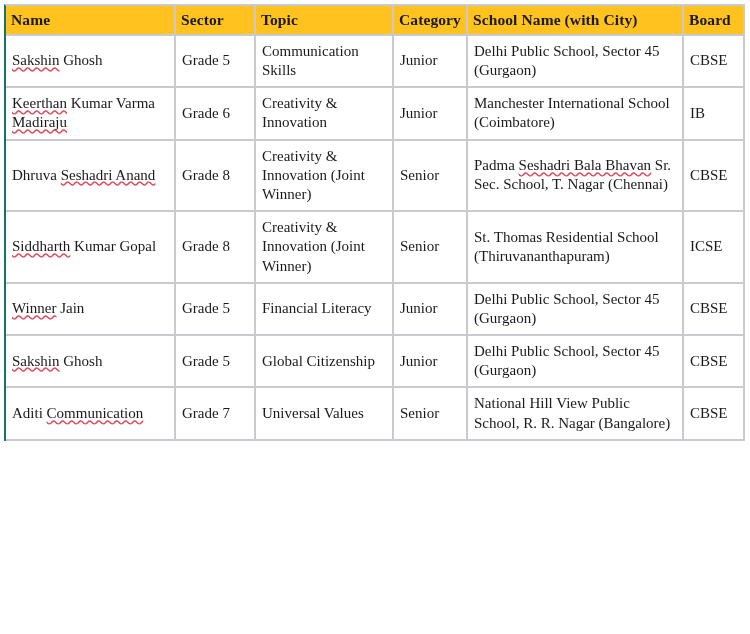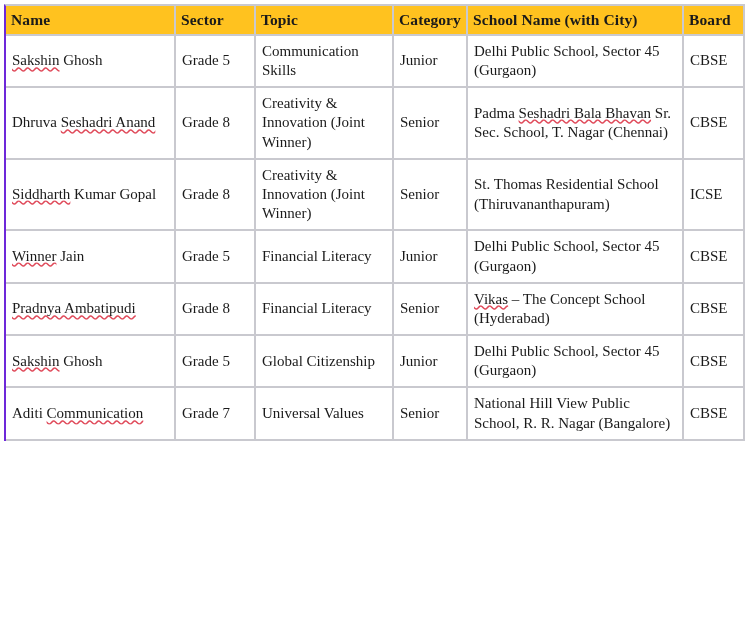--- a/index.html
+++ b/index.html
@@ -22,21 +22,21 @@
     background: #ffffff;
   }
 
   table.winners-table {
     border-collapse: separate;
     border-spacing: 0;
     width: 741px;
     table-layout: fixed;
     background: #ffffff;
     border-top: 2px solid #c9c9cf;
-    border-left: 2px solid #6d28d9;
+    border-left: 2px solid #0f766e;
   }
 
   table.winners-table th,
   table.winners-table td {
     border-right: 2px solid #c9c9cf;
     border-bottom: 2px solid #c9c9cf;
     vertical-align: middle;
     text-align: left;
     color: #1a1a1a;
   }
@@ -102,20 +102,28 @@
     <tbody id="winners-table-body">
         <tr>
           <td><span class="sq">Sakshin</span> Ghosh</td>
           <td>Grade 5</td>
           <td>Communication Skills</td>
           <td>Junior</td>
           <td>Delhi Public School, Sector 45 (Gurgaon)</td>
           <td>CBSE</td>
         </tr>
         <tr>
+          <td><span class="sq">Keerthan</span> Kumar Varma <span class="sq">Madiraju</span></td>
+          <td>Grade 6</td>
+          <td>Creativity &amp; Innovation</td>
+          <td>Junior</td>
+          <td>Manchester International School (Coimbatore)</td>
+          <td>IB</td>
+        </tr>
+        <tr>
           <td>Dhruva <span class="sq">Seshadri Anand</span></td>
           <td>Grade 8</td>
           <td>Creativity &amp; Innovation (Joint Winner)</td>
           <td>Senior</td>
           <td>Padma <span class="sq">Seshadri Bala Bhavan</span> Sr. Sec. School, T. Nagar (Chennai)</td>
           <td>CBSE</td>
         </tr>
         <tr>
           <td><span class="sq">Siddharth</span> Kumar Gopal</td>
           <td>Grade 8</td>
@@ -126,28 +134,20 @@
         </tr>
         <tr>
           <td><span class="sq">Winner</span> Jain</td>
           <td>Grade 5</td>
           <td>Financial Literacy</td>
           <td>Junior</td>
           <td>Delhi Public School, Sector 45 (Gurgaon)</td>
           <td>CBSE</td>
         </tr>
         <tr>
-          <td><span class="sq">Pradnya Ambatipudi</span></td>
-          <td>Grade 8</td>
-          <td>Financial Literacy</td>
-          <td>Senior</td>
-          <td><span class="sq">Vikas</span> – The Concept School (Hyderabad)</td>
-          <td>CBSE</td>
-        </tr>
-        <tr>
           <td><span class="sq">Sakshin</span> Ghosh</td>
           <td>Grade 5</td>
           <td>Global Citizenship</td>
           <td>Junior</td>
           <td>Delhi Public School, Sector 45 (Gurgaon)</td>
           <td>CBSE</td>
         </tr>
         <tr>
           <td>Aditi <span class="sq">Communication</span></td>
           <td>Grade 7</td>

